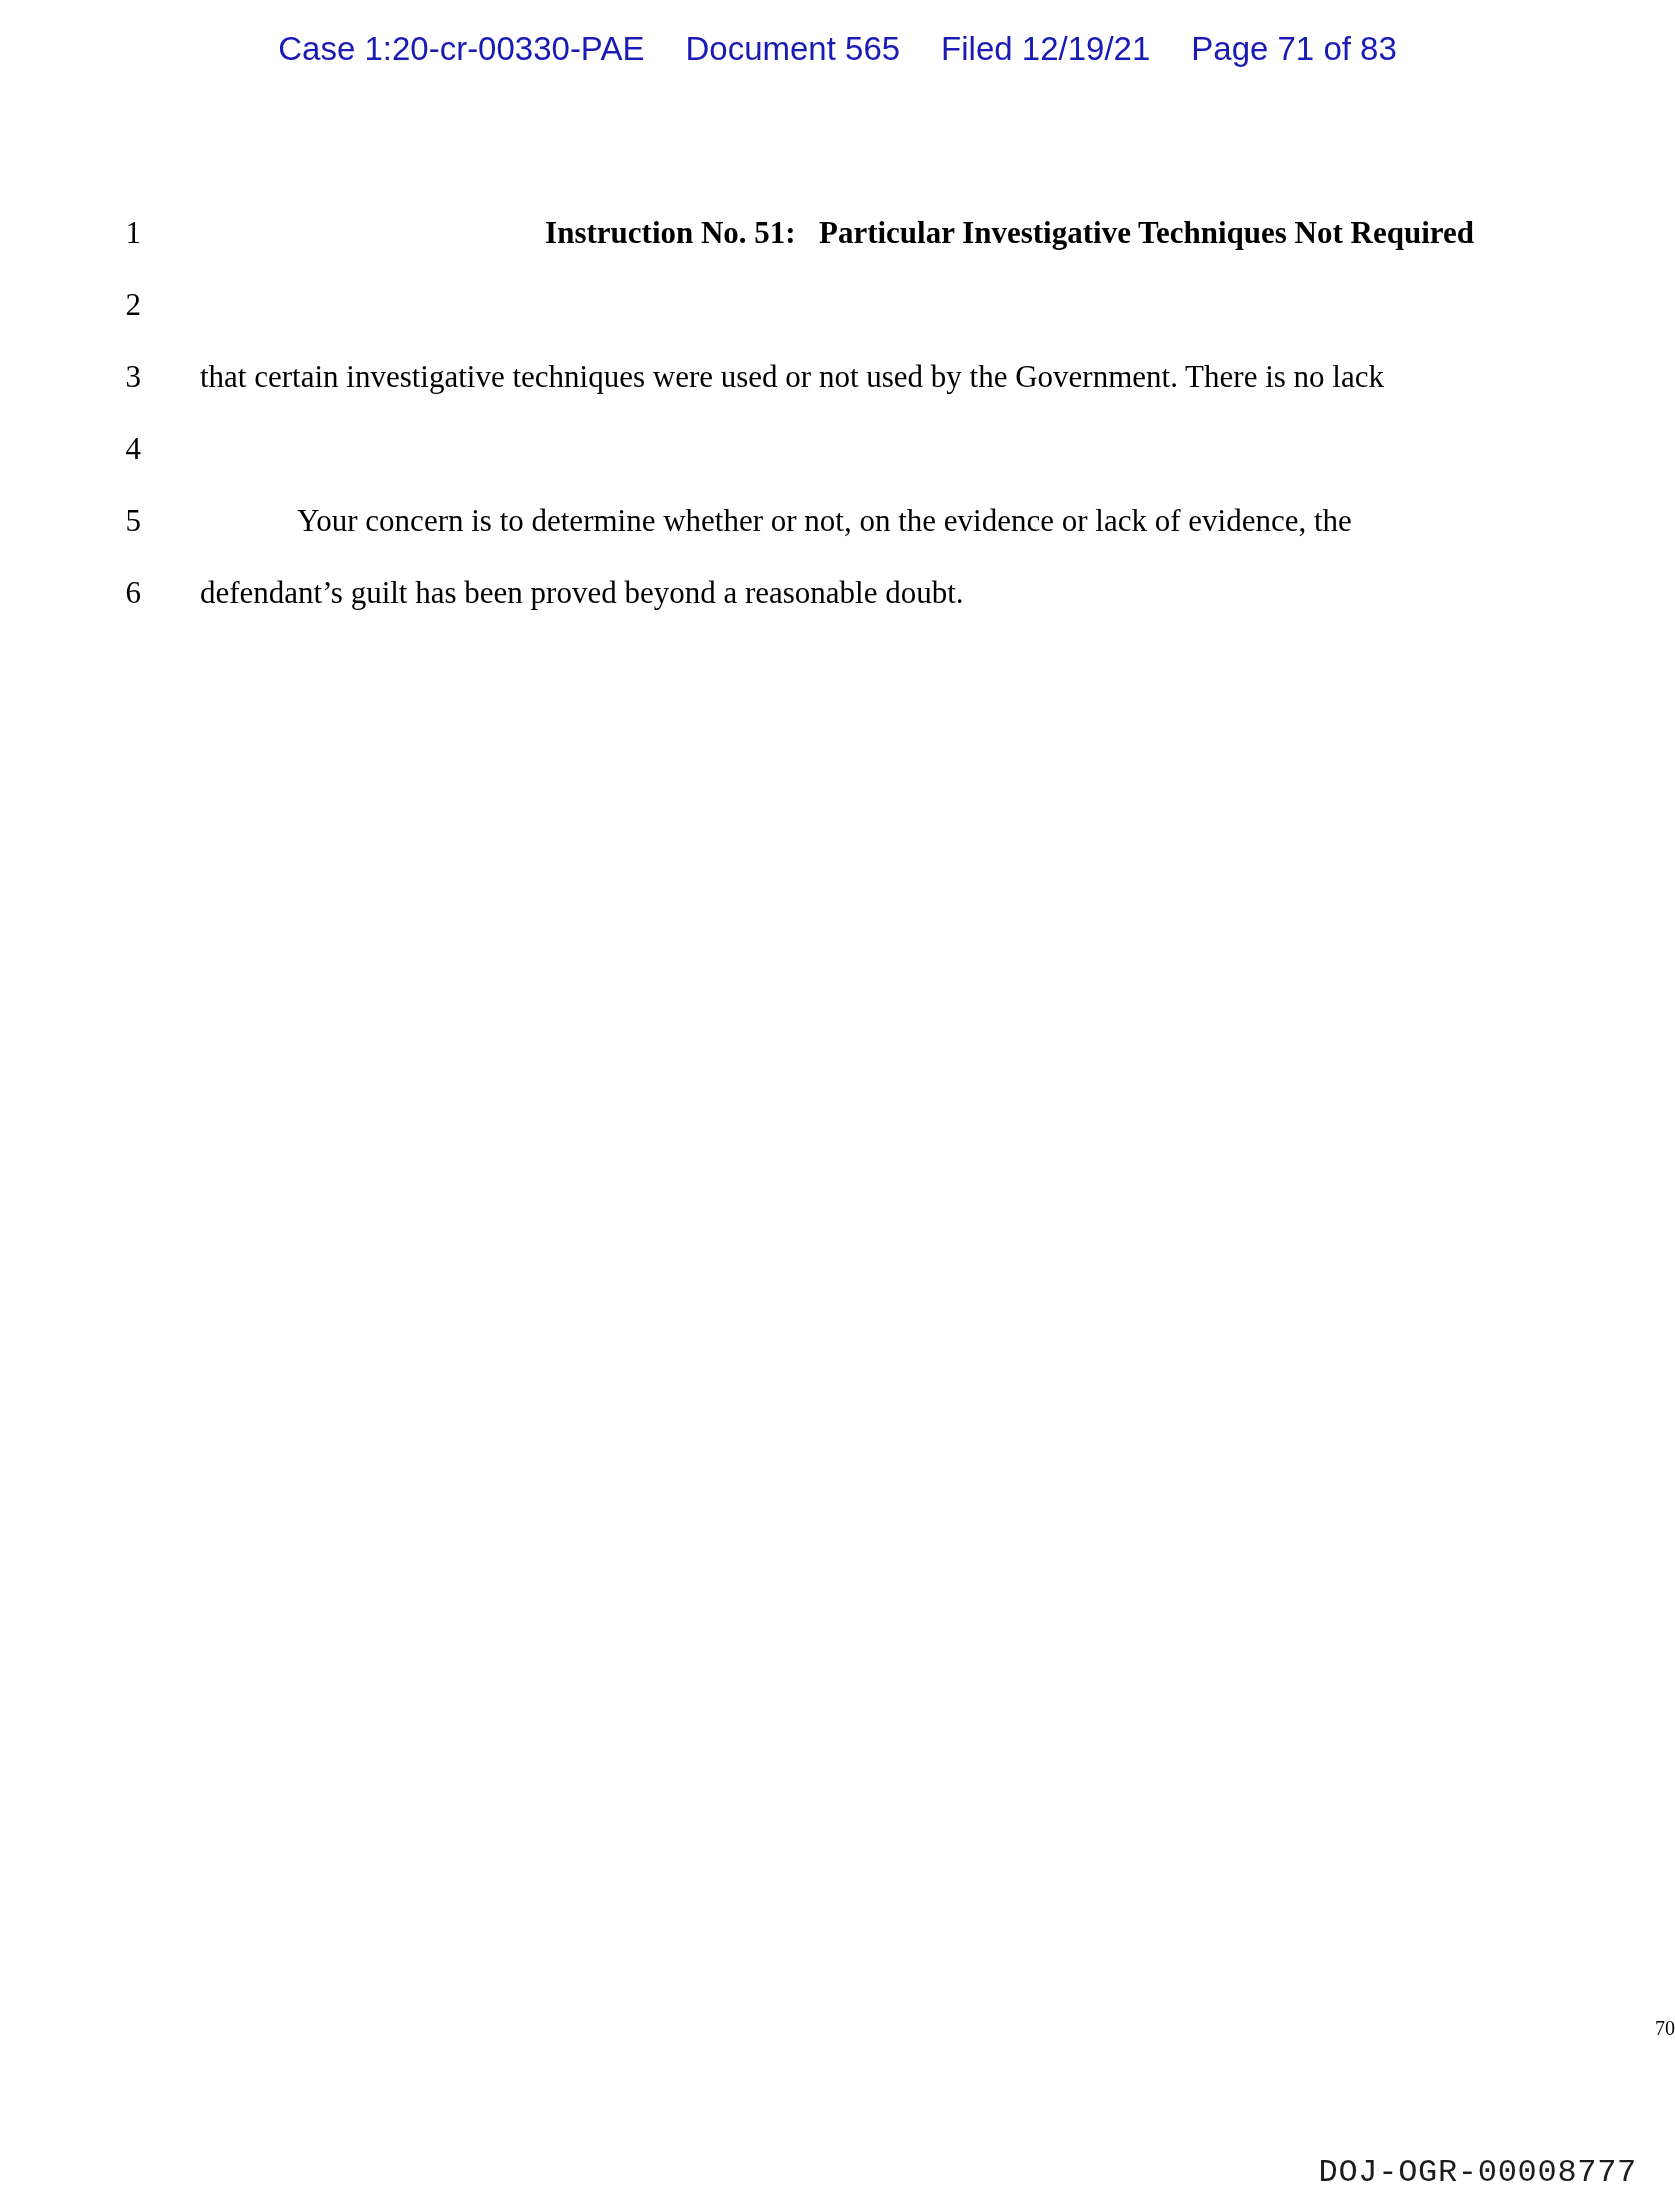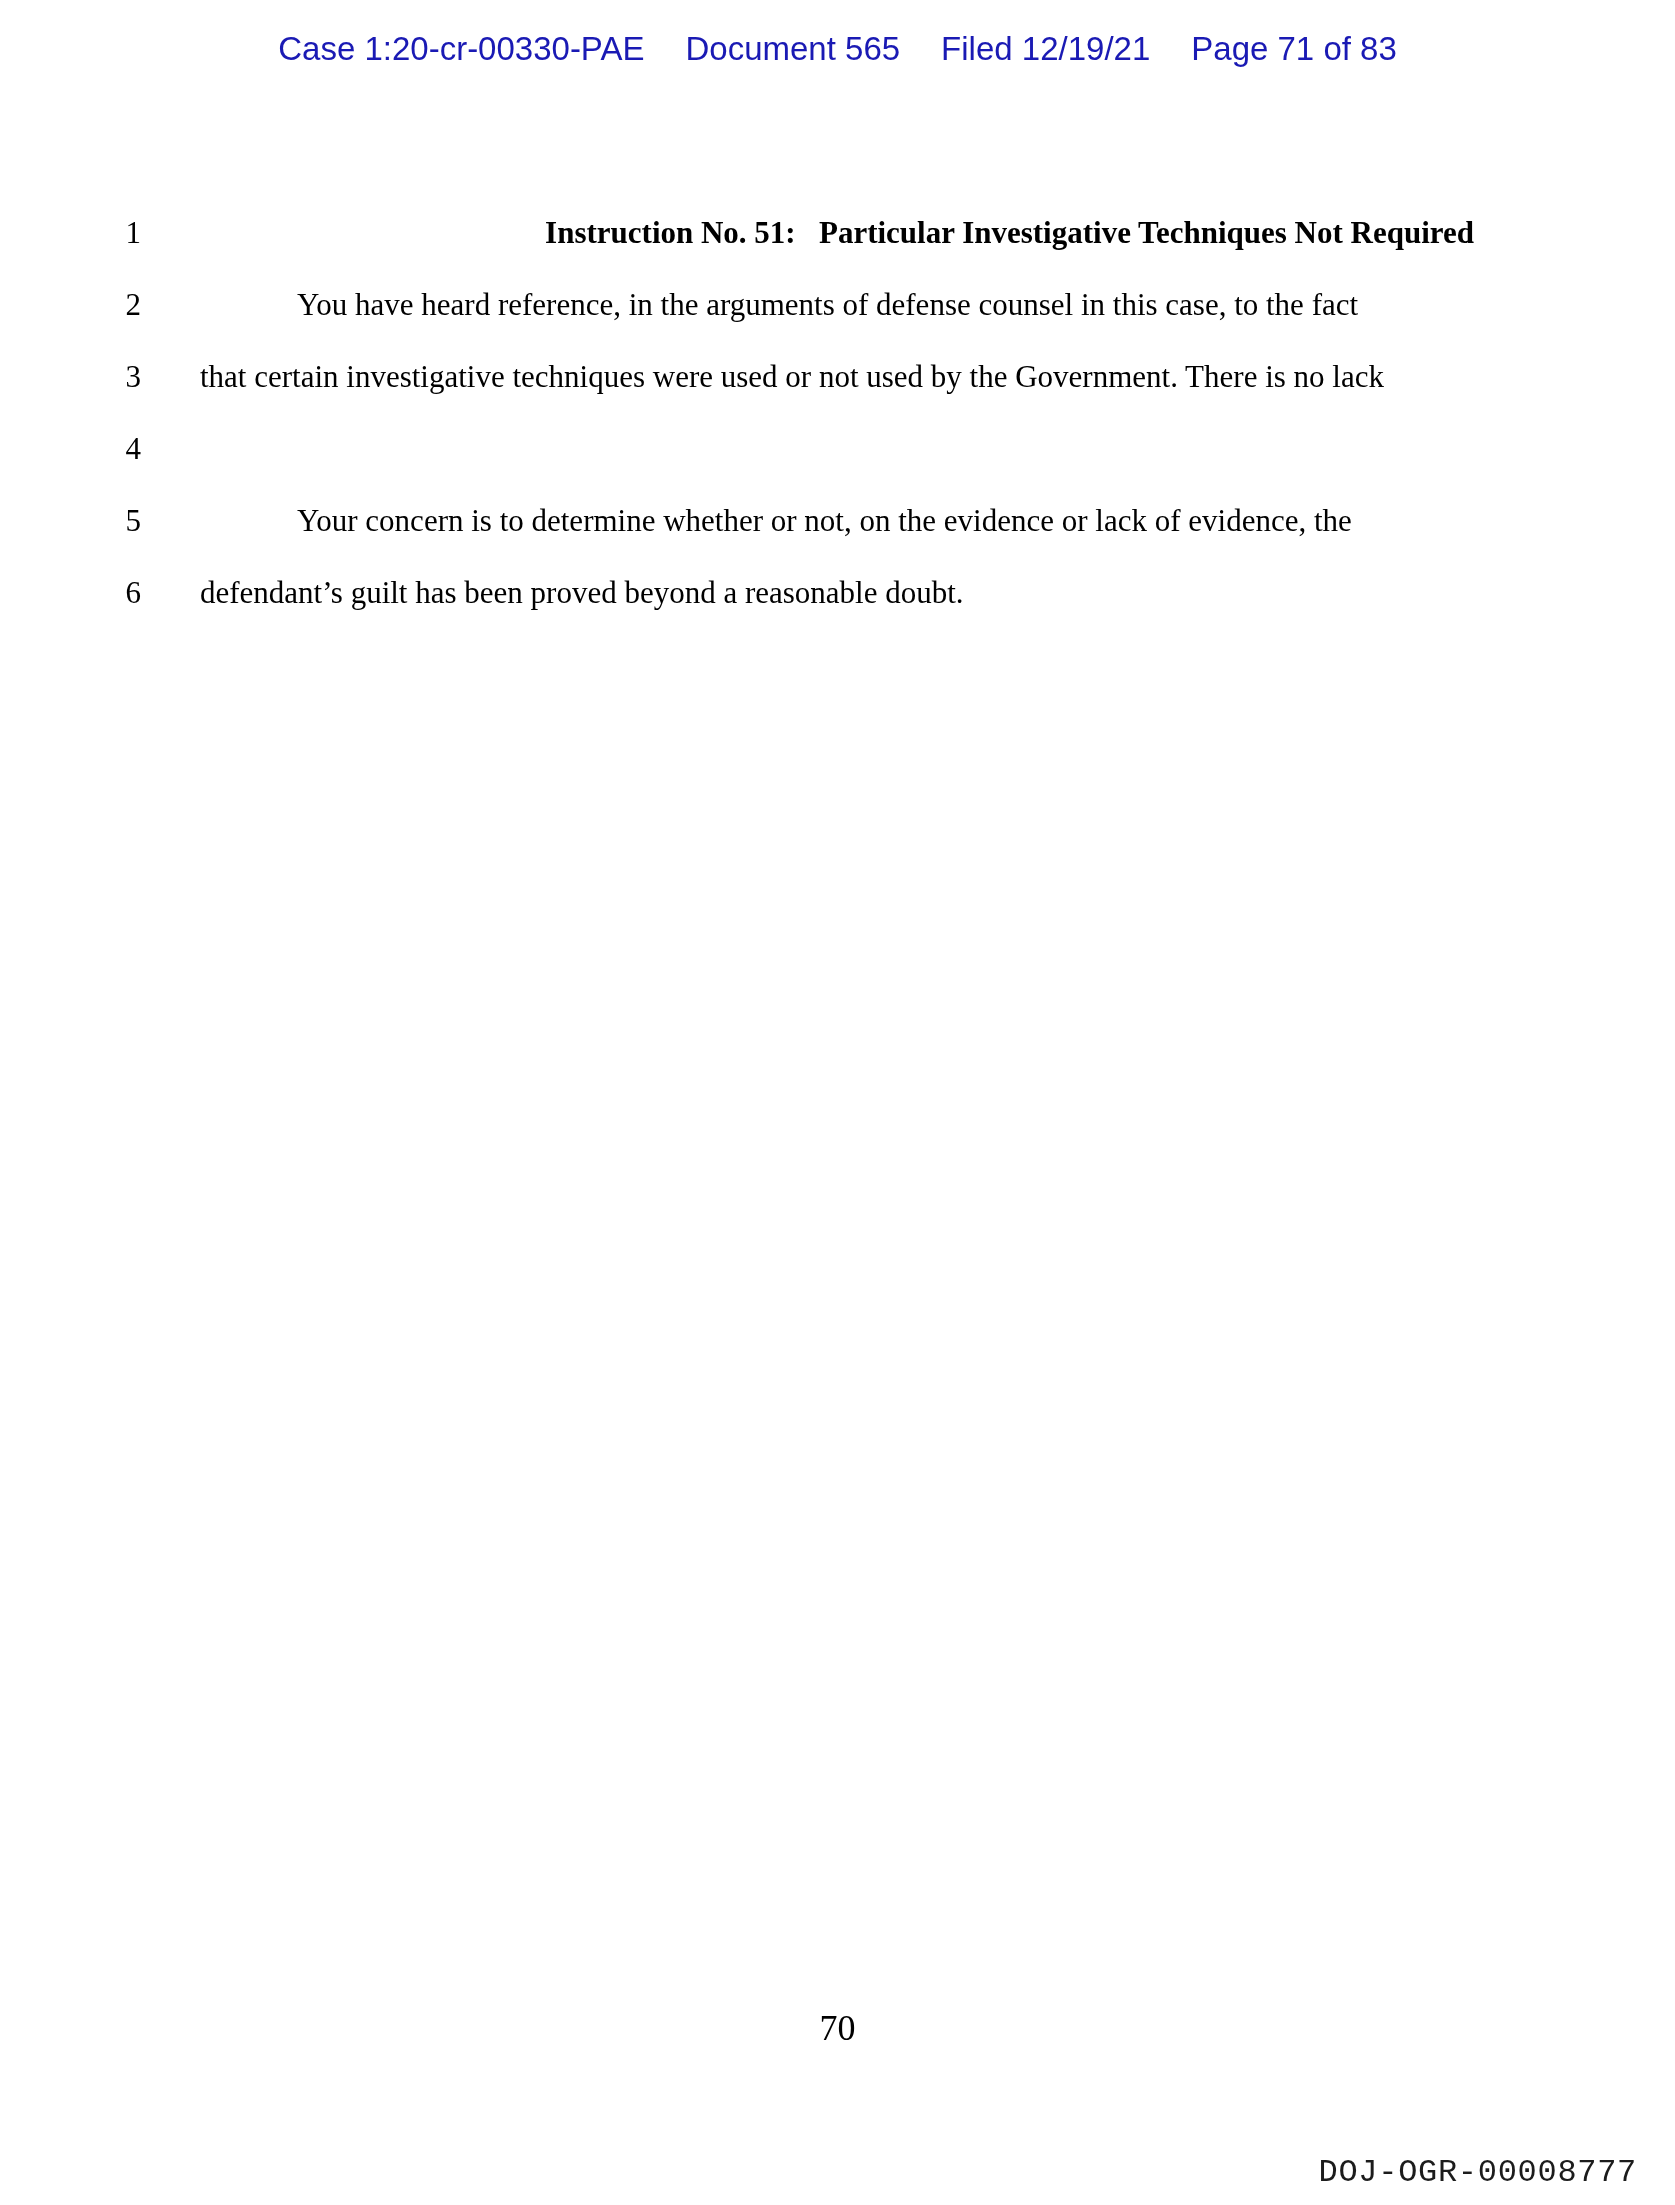--- a/index.html
+++ b/index.html
@@ -57,22 +57,22 @@
     font-weight: bold;
     white-space: nowrap;
   }
   .heading-label { margin-right: 0.75em; }
   
   .page-number {
     position: absolute;
     top: 2010px;
     left: 0;
     width: 100%;
-    text-align: center;
-    font-size: 36px;
+    text-align: right;
+    font-size: 20px;
     line-height: 37px;
   }
   .bates-number {
     position: absolute;
     top: 2156px;
     right: 38px;
     font-family: "Liberation Mono", "DejaVu Sans Mono", monospace;
     font-size: 32px;
     line-height: 34px;
     color: #1c1c1c;
@@ -96,21 +96,20 @@
 
     <div class="line-row">
       <span class="line-gutter">1</span>
       <span class="line-text heading-text">
         <span class="heading-label">Instruction No. 51:</span><span>Particular Investigative Techniques Not Required</span>
       </span>
     </div>
 
     <div class="line-row">
       <span class="line-gutter">2</span>
-      <span class="line-text indent">You have heard reference, in the arguments of defense counsel in this case, to the fact</span>
     </div>
 
     <div class="line-row">
       <span class="line-gutter">3</span>
       <span class="line-text">that certain investigative techniques were used or not used by the Government. There is no lack</span>
     </div>
 
     <div class="line-row">
       <span class="line-gutter">4</span>
     </div>

